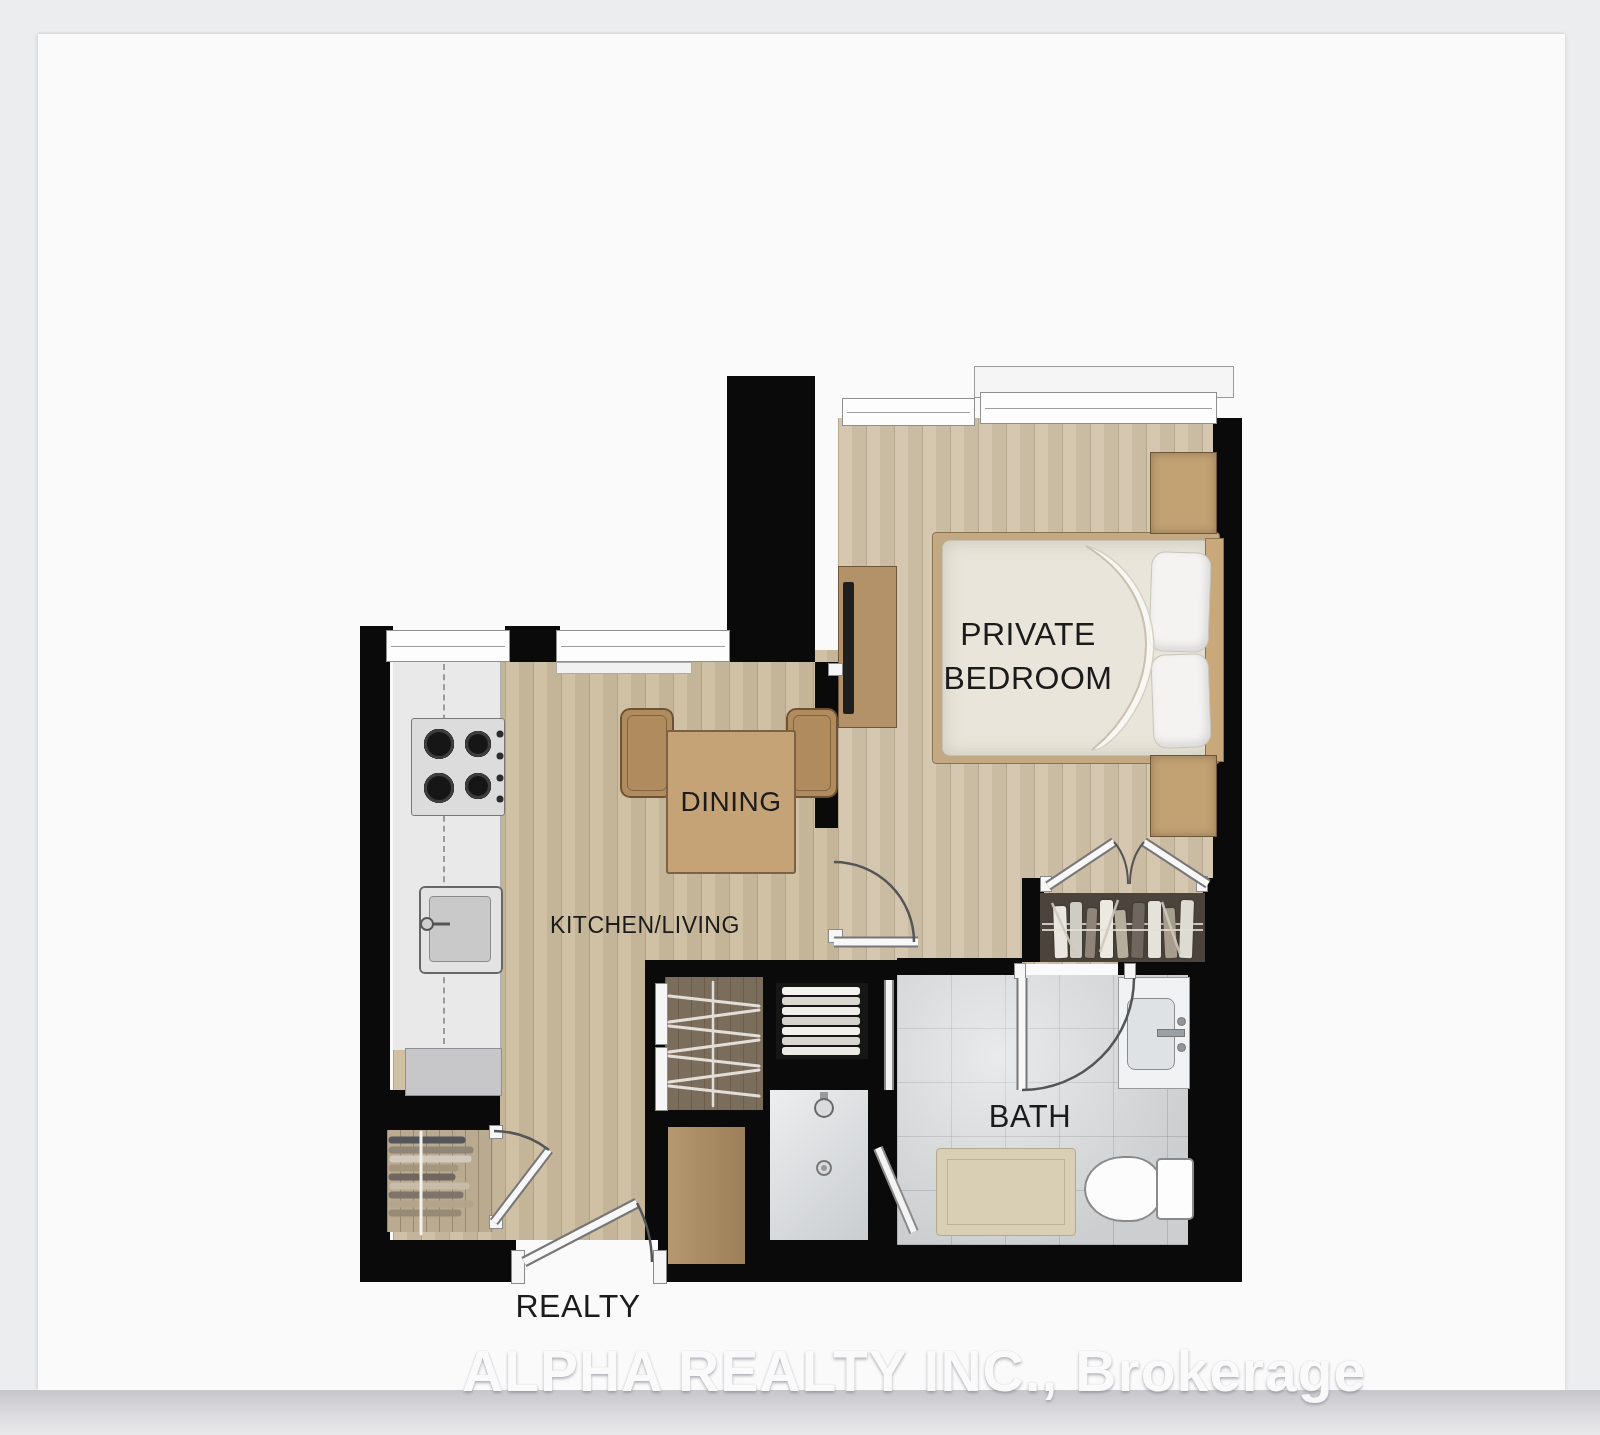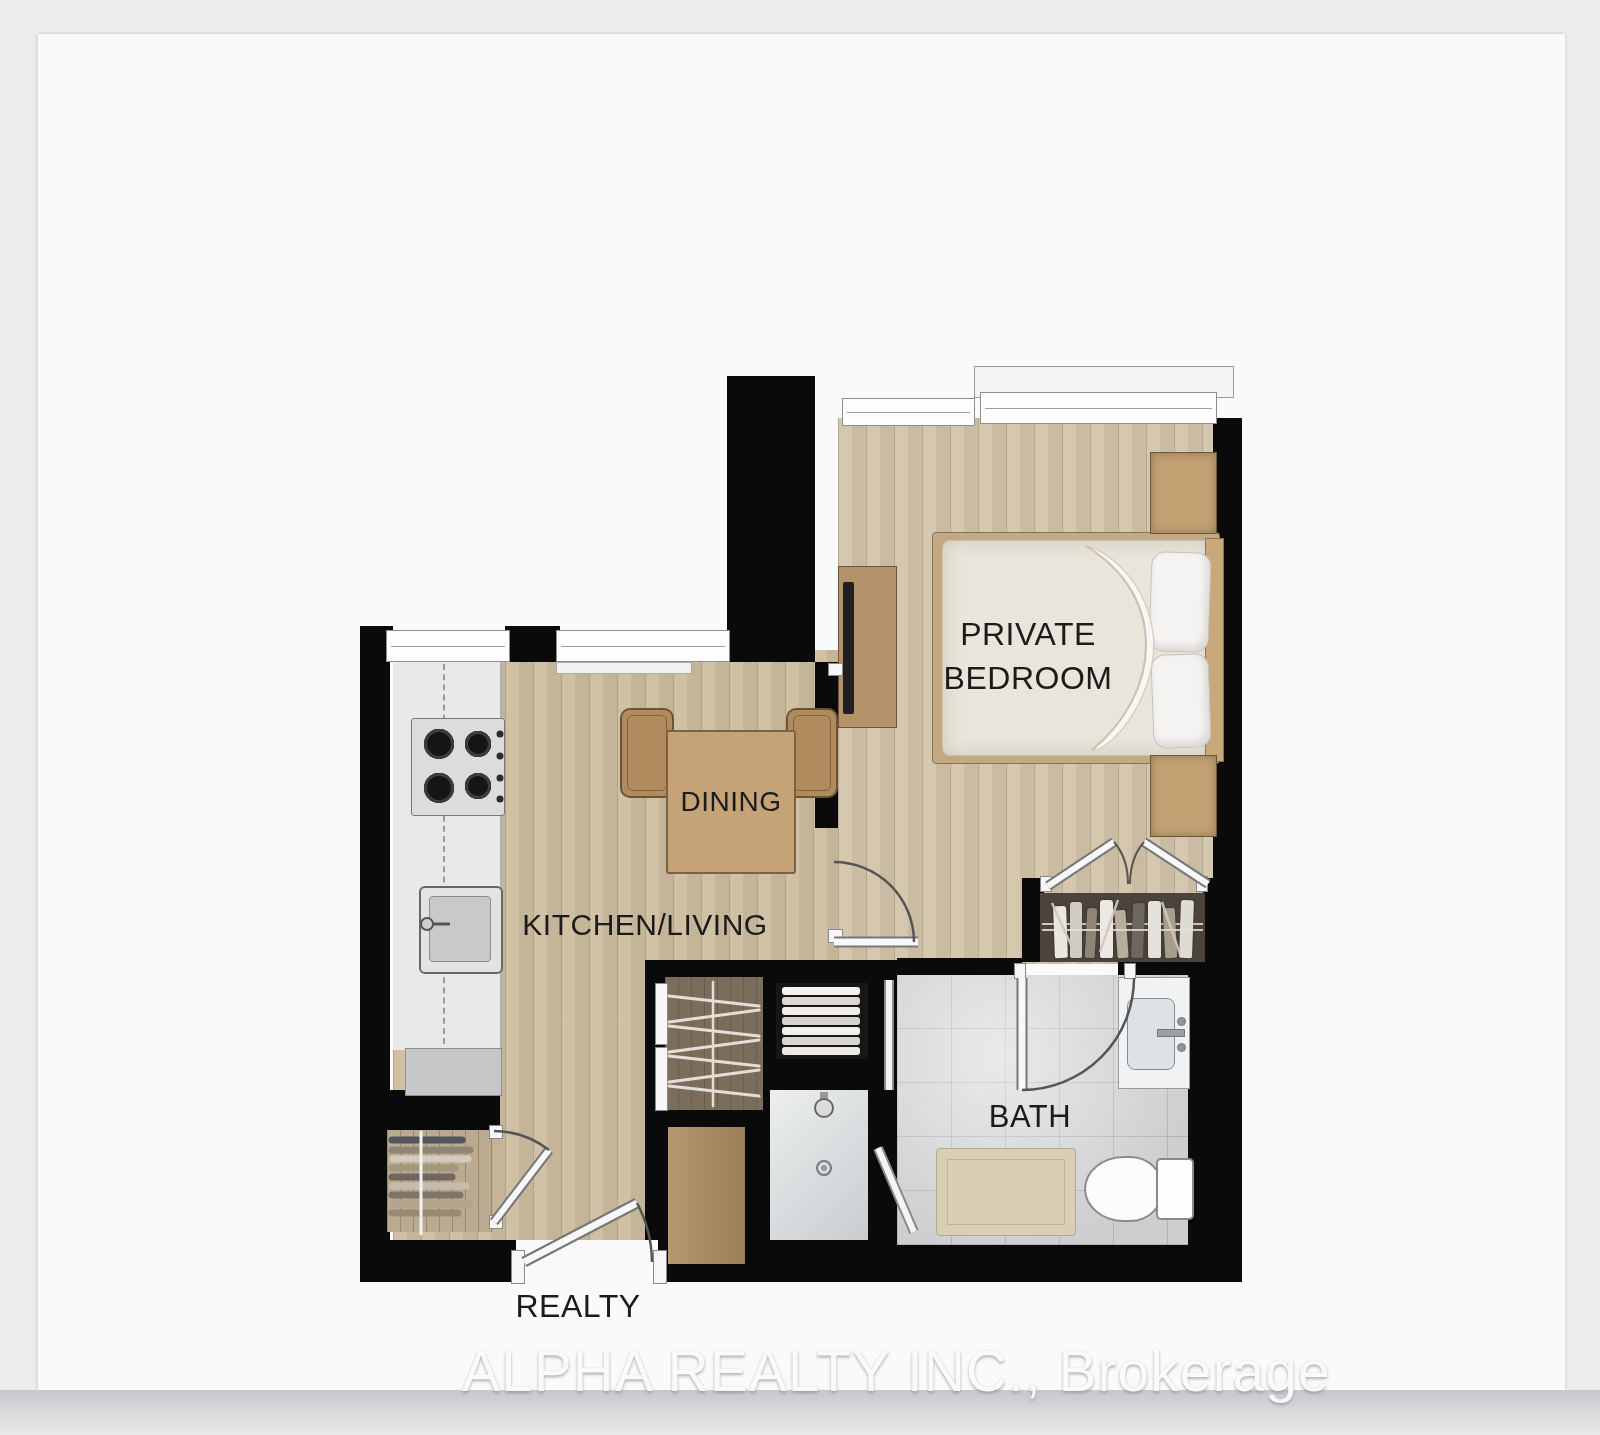--- a/index.html
+++ b/index.html
@@ -56,21 +56,21 @@
   }
   .shelf-rails:before{top:30px;}
   .shelf-rails:after{top:36px;}
   .chair{background:#b08b5e;border:2px solid #6d5334;border-radius:10px;}
   .chair:after{content:"";position:absolute;inset:5px;border:1px solid rgba(90,66,38,.55);border-radius:6px;}
   .nightstand{background:#c2a173;border:1px solid #6f5639;box-shadow:inset 0 0 10px rgba(0,0,0,.25);}
   .pillow{background:#f4f3f1;border:1px solid #c6c3bb;border-radius:14px;box-shadow:inset -3px -4px 8px rgba(0,0,0,.12);}
   .burner{position:absolute;border-radius:50%;background:#161616;box-shadow:inset 0 0 0 3px #3d3d3d, inset 0 0 0 6px #161616;}
   .watermark{
     position:absolute;left:462px;top:1338px;
-    font-size:57px;font-weight:400;letter-spacing:1px;
+    font-size:57px;font-weight:700;letter-spacing:1px;
     color:#fbfbfc;opacity:.95;white-space:nowrap;
     text-shadow:0 2px 3px rgba(125,125,138,.6), 0 0 1px rgba(180,180,185,.6);
   }
 </style>
 </head>
 <body>
 
 <div class="abs card"></div>
 <div class="abs bottom-band"></div>
 
@@ -283,17 +283,17 @@
   </g>
 
   <g stroke="#cfc9bd" stroke-width="2.5" opacity="0.9">
     <line x1="1052" y1="903" x2="1076" y2="956"></line>
     <line x1="1100" y1="952" x2="1118" y2="900"></line>
     <line x1="1162" y1="902" x2="1180" y2="954"></line>
   </g>
 </svg>
 
 <div class="label" style="left:888px;top:612px;width:280px;font-size:32px;">PRIVATE BEDROOM</div>
-<div class="label" style="left:500px;top:908px;width:290px;font-size:30px;line-height:34px;">KITCHEN/LIVING</div>
+<div class="label" style="left:500px;top:908px;width:290px;font-size:23px;line-height:34px;">KITCHEN/LIVING</div>
 <div class="label" style="left:960px;top:1100px;width:140px;font-size:31px;line-height:34px;">BATH</div>
 <div class="label" style="left:508px;top:1288px;width:140px;font-size:32px;line-height:36px;">REALTY</div>
 
 <div class="watermark">ALPHA REALTY INC., Brokerage</div>
 
 </body></html>

